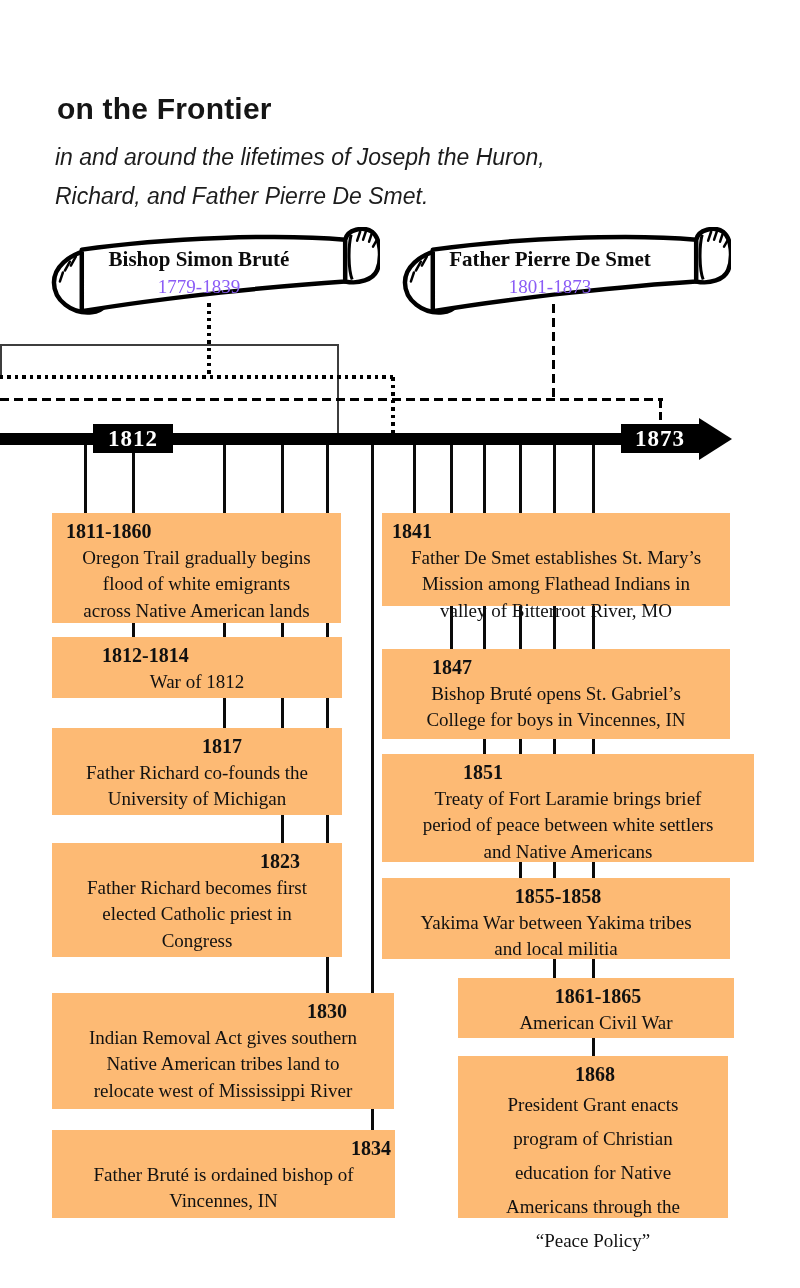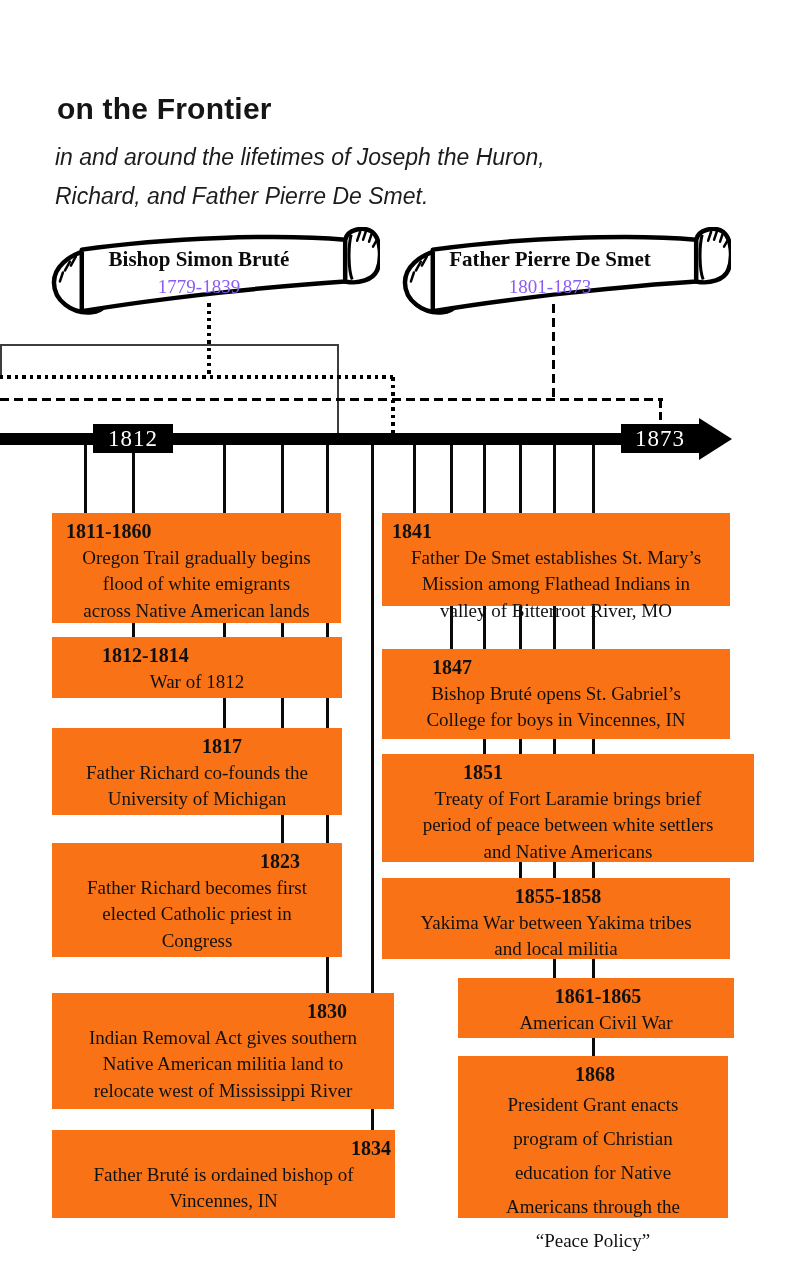--- a/index.html
+++ b/index.html
@@ -55,21 +55,21 @@
     background:repeating-linear-gradient(180deg,#000 0 8px,transparent 8px 12px); }
 
   
   .tl-bar { position:absolute; left:0; top:433px; width:703px; height:12px; background:#000; z-index:1; }
   .tl-arrow {
     position:absolute; left:699px; top:418px; width:0; height:0; z-index:1;
     border-left:33px solid #000; border-top:21px solid transparent; border-bottom:21px solid transparent;
   }
   .year-box {
     position:absolute; top:424px; height:29px; background:#000; color:#fff;
-    font-weight:normal; font-size:23px; line-height:30px; text-align:center;
+    font-weight:bold; font-size:23px; line-height:30px; text-align:center;
     letter-spacing:1px; z-index:2;
   }
   .yb-1812 { left:93px;  width:80px; }
   .yb-1873 { left:621px; width:78px; }
 
   
   .tick { position:absolute; width:2.5px; background:#0a0a0a; top:445px; z-index:0; }
   .t-l1 { left:84px;  height:68px;  }
   .t-l2 { left:132px; height:192px; }
   .t-l3 { left:223px; height:283px; }
@@ -77,21 +77,21 @@
   .t-l5 { left:326px; height:548px; }
   .t-l6 { left:371px; height:685px; }
   .t-r1 { left:413px; height:68px;  }
   .t-r2 { left:450px; height:204px; }
   .t-r3 { left:483px; height:309px; }
   .t-r4 { left:519px; height:433px; }
   .t-r5 { left:553px; height:533px; }
   .t-r6 { left:592px; height:611px; }
 
   
-  .event { position:absolute; background:#f97316; z-index:2; padding-top:5px; box-sizing:border-box; }
+  .event { position:absolute; background:#fdba74; z-index:2; padding-top:5px; box-sizing:border-box; }
   .event-date { font-weight:bold; font-size:20px; line-height:26.5px; text-align:left; }
   .event-text { font-size:19px; line-height:26.5px; text-align:center; white-space:pre-line; }
 
   .b-l1 { left:52px; top:513px; width:289px; height:110px; }
   .b-l2 { left:52px; top:637px; width:290px; height:61px;  }
   .b-l3 { left:52px; top:728px; width:290px; height:87px;  }
   .b-l4 { left:52px; top:843px; width:290px; height:114px; }
   .b-l5 { left:52px; top:993px; width:342px; height:116px; }
   .b-l6 { left:52px; top:1130px; width:343px; height:88px; }
   .b-r1 { left:382px; top:513px; width:348px; height:93px; }
@@ -193,21 +193,21 @@
   </div>
   <div class="event b-l4">
     <div class="event-date da-l4">1823</div>
     <div class="event-text">Father Richard becomes first
 elected Catholic priest in
 Congress</div>
   </div>
   <div class="event b-l5">
     <div class="event-date da-l5">1830</div>
     <div class="event-text">Indian Removal Act gives southern
-Native American militia land to
+Native American tribes land to
 relocate west of Mississippi River</div>
   </div>
   <div class="event b-l6">
     <div class="event-date da-l6">1834</div>
     <div class="event-text">Father Bruté is ordained bishop of
 Vincennes, IN</div>
   </div>
 
   <div class="event b-r1">
     <div class="event-date da-r1">1841</div>

